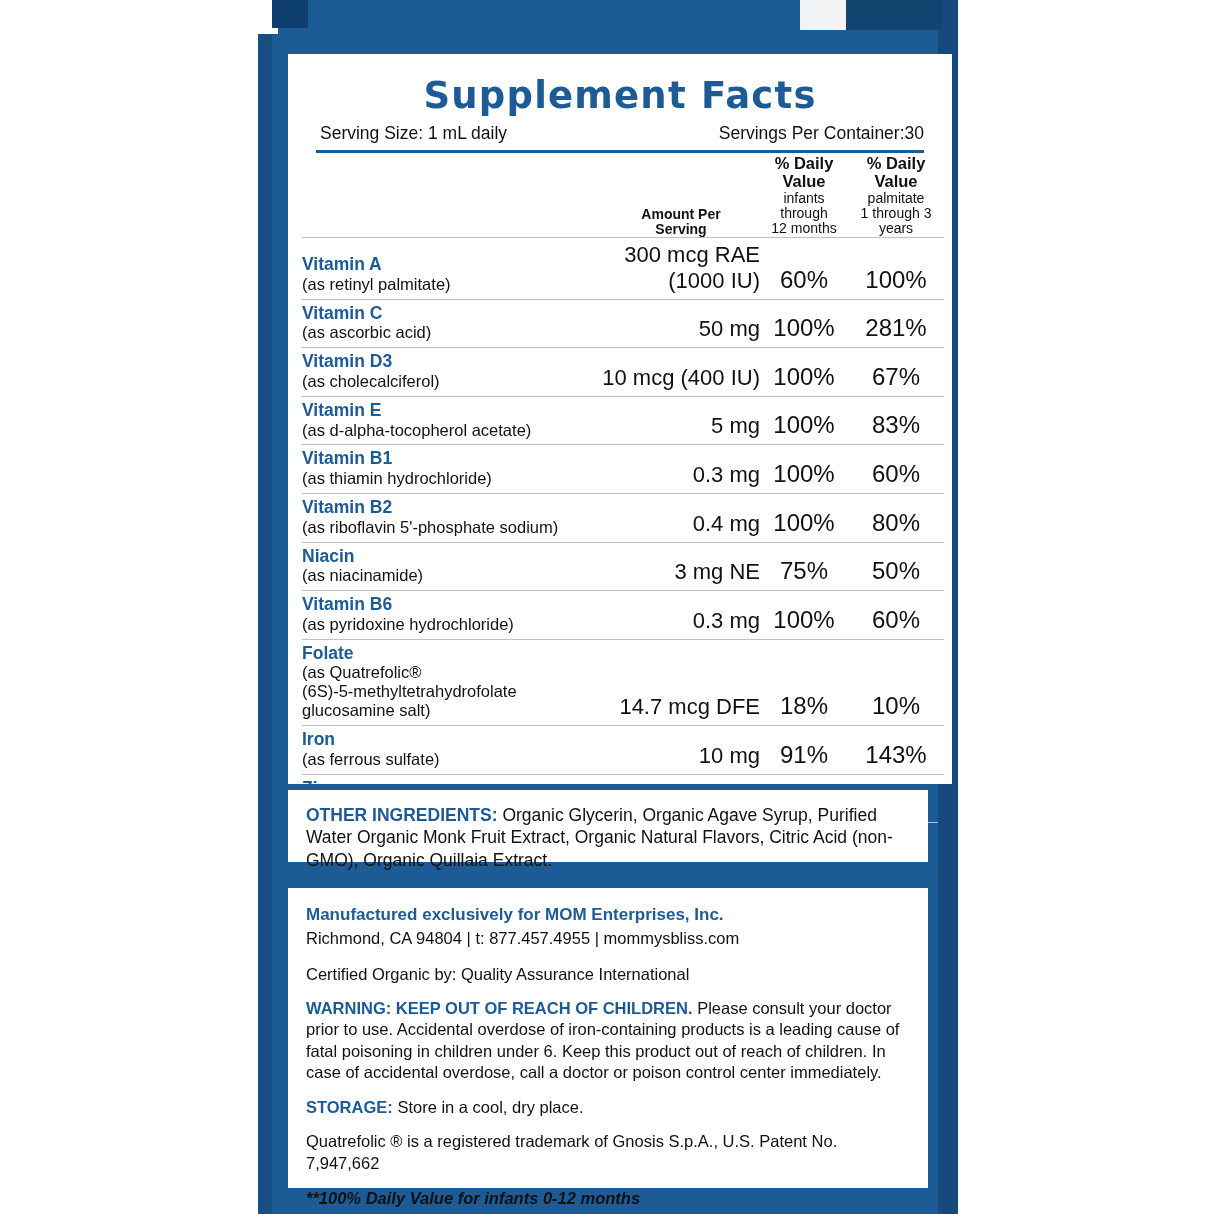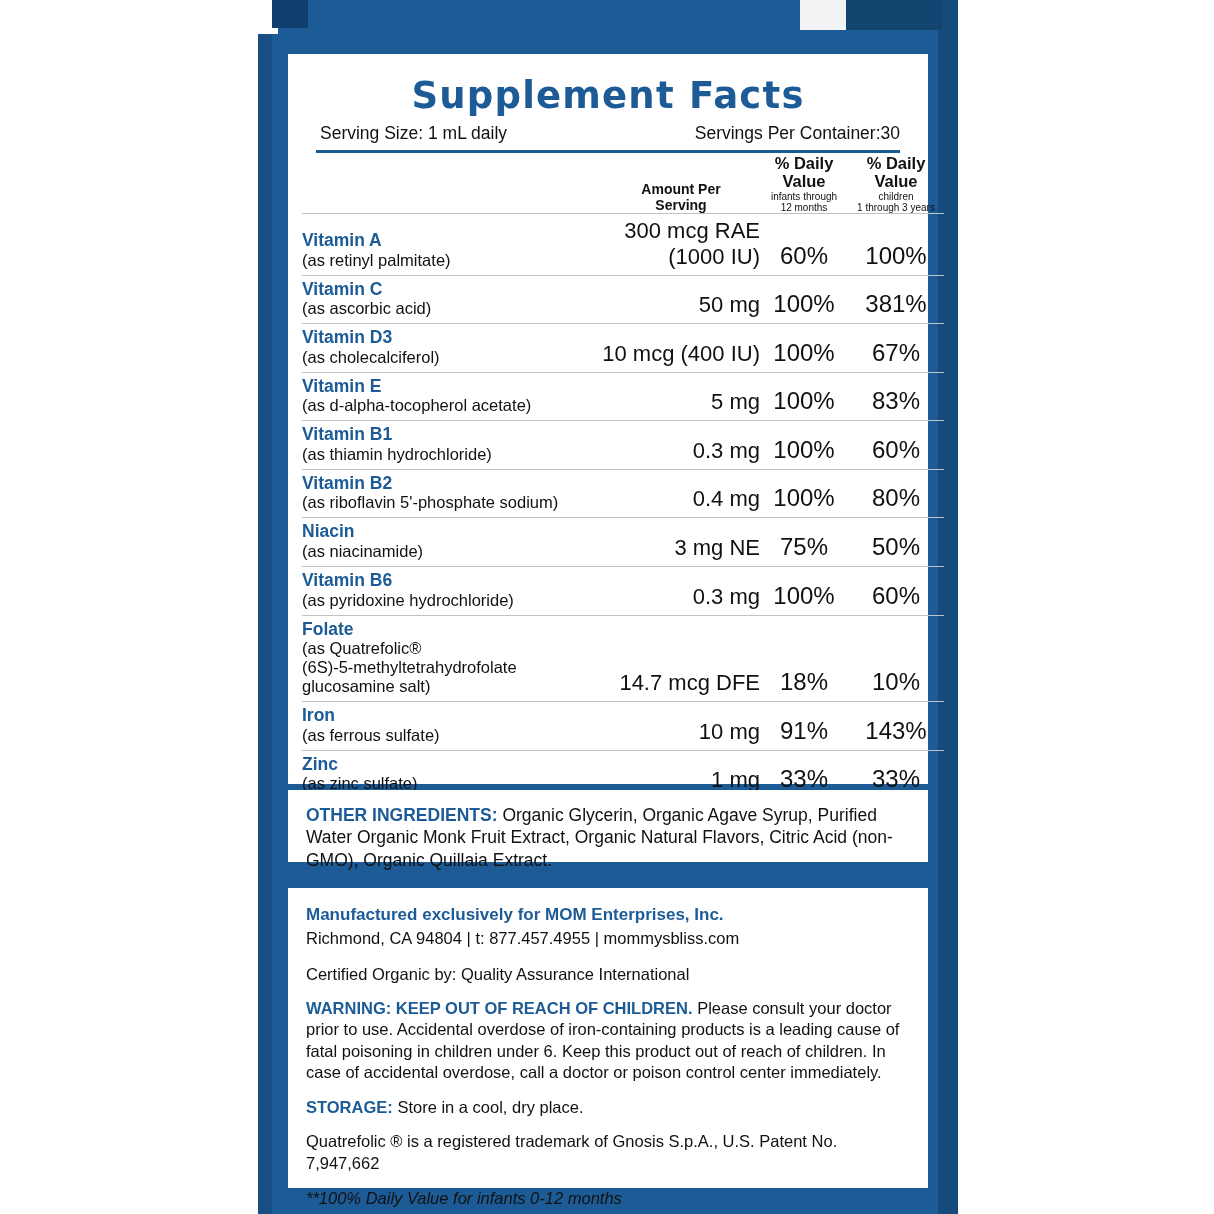--- a/index.html
+++ b/index.html
@@ -66,21 +66,21 @@
     background: #11456f;
   }
 
   
   .panel {
     position: absolute;
     background: #ffffff;
     left: 288px;
     width: 640px;
   }
-  #panel-facts { top: 54px; height: 730px; }
+  #panel-facts { top: 54px; height: 730px; padding-left: 24px; }
   #panel-other { top: 790px; height: 72px; }
   #panel-info  { top: 888px; height: 300px; }
 
   .inner {
     position: absolute;
     left: 0; top: 0; right: 0; bottom: 0;
     padding: 0 14px;
     box-sizing: border-box;
   }
 
@@ -134,21 +134,21 @@
   .hdr-dv {
     text-align: center;
     font-size: 16.5px;
     font-weight: bold;
     color: #111;
     line-height: 1.08;
     padding-bottom: 4px;
   }
   .hdr-dv .sub {
     font-weight: normal;
-    font-size: 10px;
+    font-size: 14px;
     display: block;
     line-height: 1.1;
   }
 
   tr.nutrient td {
     border-top: 1px solid #b9c3cc;
     padding-top: 4px;
     padding-bottom: 5px;
   }
   tr.nutrient.first td { border-top: 1px solid #b9c3cc; }
@@ -212,20 +212,21 @@
     color: #1d5b96;
     font-weight: bold;
   }
   .storage { margin-top: 13px; }
   .storage-label { color: #1d5b96; font-weight: bold; }
   .trademark { margin-top: 13px; }
   .footnote {
     margin-top: 14px;
     font-style: italic;
     font-size: 16.5px;
+    font-weight: bold;
   }
 </style>
 </head>
 <body>
 
 <div id="page">
 
   <div class="carton"></div>
   <div class="carton-shadow-left"></div>
   <div class="carton-shadow-right"></div>
@@ -259,21 +260,21 @@
               <span>Amount Per</span><br>
               <span>Serving</span>
             </th>
             <th class="hdr-dv">
               <span>% Daily Value</span>
               <span class="sub">infants through</span>
               <span class="sub">12 months</span>
             </th>
             <th class="hdr-dv">
               <span>% Daily Value</span>
-              <span class="sub">children</span>
+              <span class="sub">palmitate</span>
               <span class="sub">1 through 3 years</span>
             </th>
           </tr>
         </thead>
         <tbody>
           <tr class="nutrient first">
             <td>
                 <div class="n-name">Vitamin A</div>
                 <div class="n-sub">(as retinyl palmitate)</div>
               </td>
@@ -281,21 +282,21 @@
             <td class="n-dv">60%</td>
             <td class="n-dv">100%</td>
           </tr>
           <tr class="nutrient">
             <td>
                 <div class="n-name">Vitamin C</div>
                 <div class="n-sub">(as ascorbic acid)</div>
               </td>
             <td class="n-amt">50 mg</td>
             <td class="n-dv">100%</td>
-            <td class="n-dv">381%</td>
+            <td class="n-dv">281%</td>
           </tr>
           <tr class="nutrient">
             <td>
                 <div class="n-name">Vitamin D3</div>
                 <div class="n-sub">(as cholecalciferol)</div>
               </td>
             <td class="n-amt">10 mcg (400 IU)</td>
             <td class="n-dv">100%</td>
             <td class="n-dv">67%</td>
           </tr>

